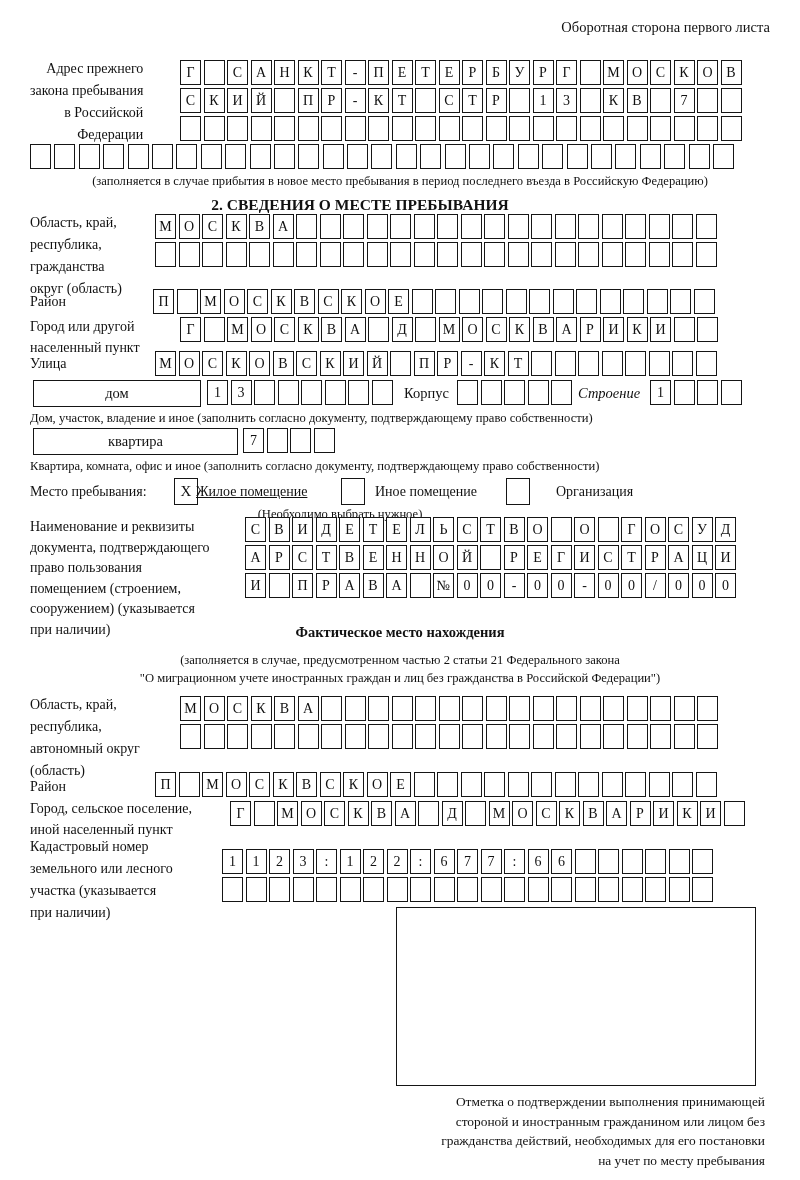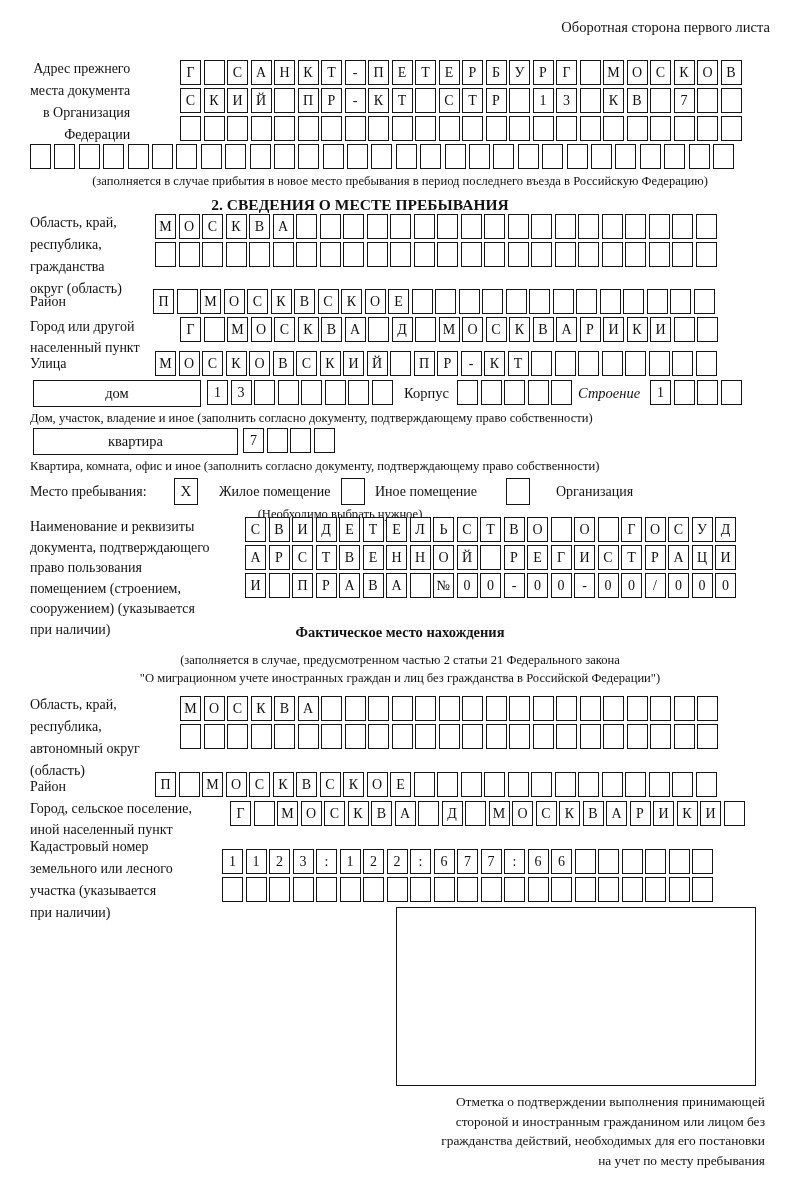--- a/index.html
+++ b/index.html
@@ -35,22 +35,22 @@
 </style>
 </head>
 <body>
 
 <div class="page">
 
   <div class="abs lbl" style="top:16px;right:30px;font-size:14.5px;">Оборотная сторона первого листа</div>
 
   <div class="abs" style="left:30px;top:58px;text-align:right;">
     <div class="lbl">Адрес прежнего</div>
-    <div class="lbl">места документа</div>
-    <div class="lbl">в Организация</div>
+    <div class="lbl">закона пребывания</div>
+    <div class="lbl">в Российской</div>
     <div class="lbl">Федерации</div>
   </div>
 
   <div class="boxrow" style="left:180px;top:60px;">
       <span class="cell">Г</span>
       <span class="cell"></span>
       <span class="cell">С</span>
       <span class="cell">А</span>
       <span class="cell">Н</span>
       <span class="cell">К</span>
@@ -338,21 +338,21 @@
   <div class="boxrow" style="left:243px;top:428px;">
       <span class="cell">7</span>
       <span class="cell"></span>
       <span class="cell"></span>
       <span class="cell"></span>
     </div>
   <div class="abs caption" style="left:30px;top:459px;">Квартира, комната, офис и иное (заполнить согласно документу, подтверждающему право собственности)</div>
 
   <div class="abs lbl" style="left:30px;top:481px;">Место пребывания:</div>
   <div class="chk" style="left:174px;top:478px;">X</div>
-  <div class="abs lbl" style="left:219px;top:481px;">Жилое помещение</div>
+  <div class="abs lbl" style="left:196px;top:481px;text-decoration:underline;">Жилое помещение</div>
   <div class="chk" style="left:341px;top:478px;"></div>
   <div class="abs lbl" style="left:375px;top:481px;">Иное помещение</div>
   <div class="chk" style="left:506px;top:478px;"></div>
   <div class="abs lbl" style="left:556px;top:481px;">Организация</div>
   <div class="abs caption center" style="left:155px;top:507px;width:370px;">(Необходимо выбрать нужное)</div>
 
   <div class="abs" style="left:30px;top:517px;">
     <div class="lbl-tight">Наименование и реквизиты</div>
     <div class="lbl-tight">документа, подтверждающего</div>
     <div class="lbl-tight">право пользования</div>

